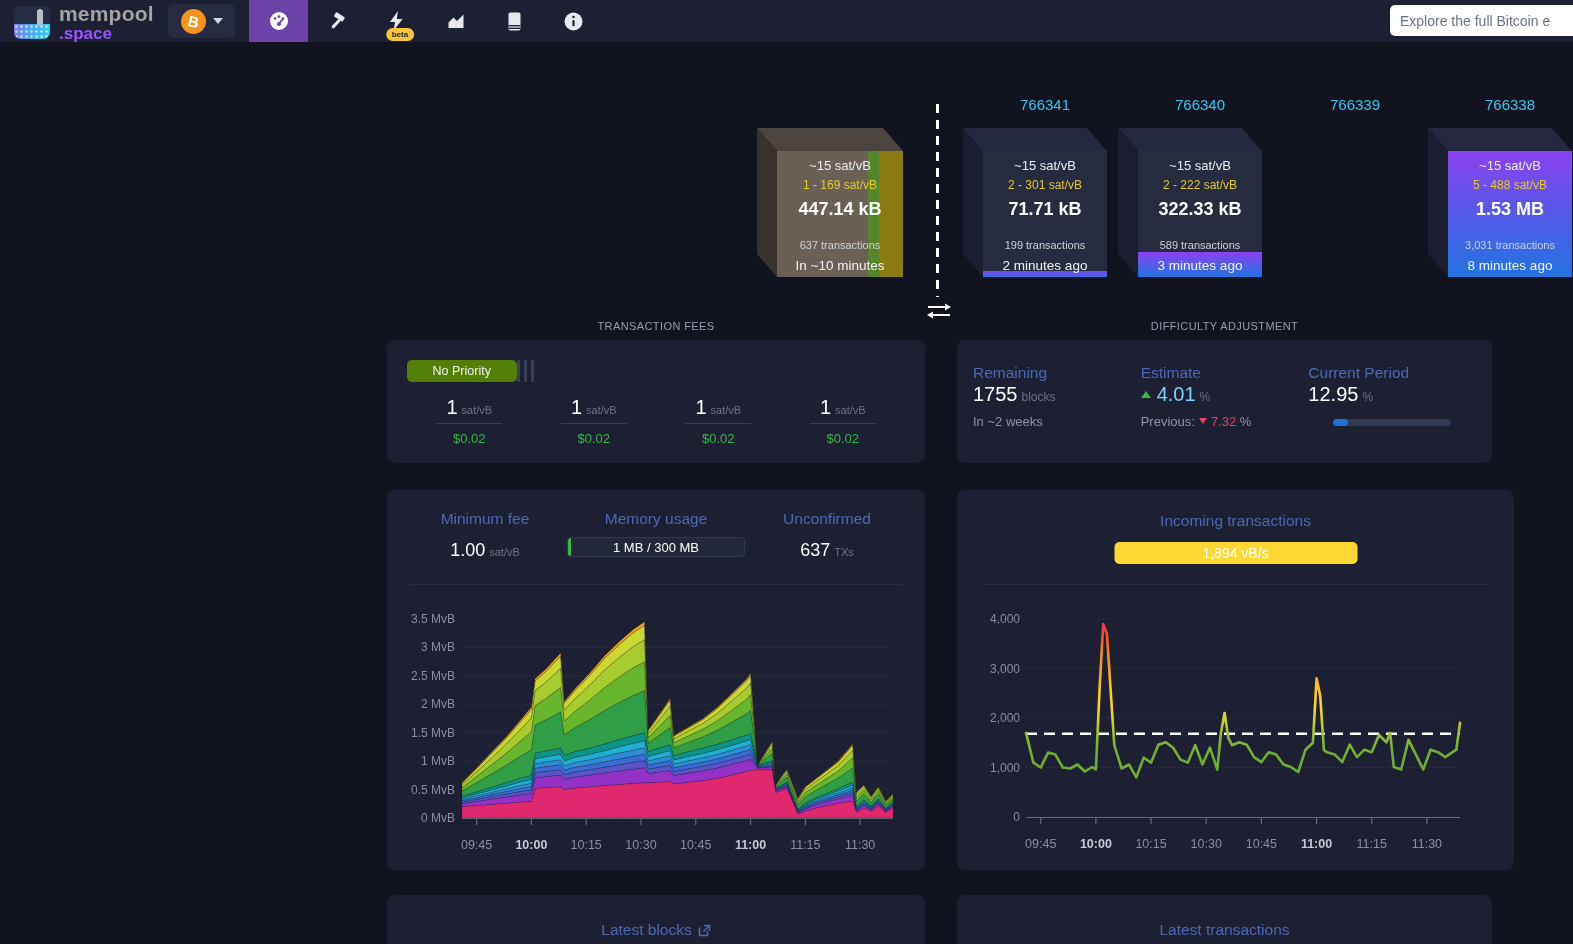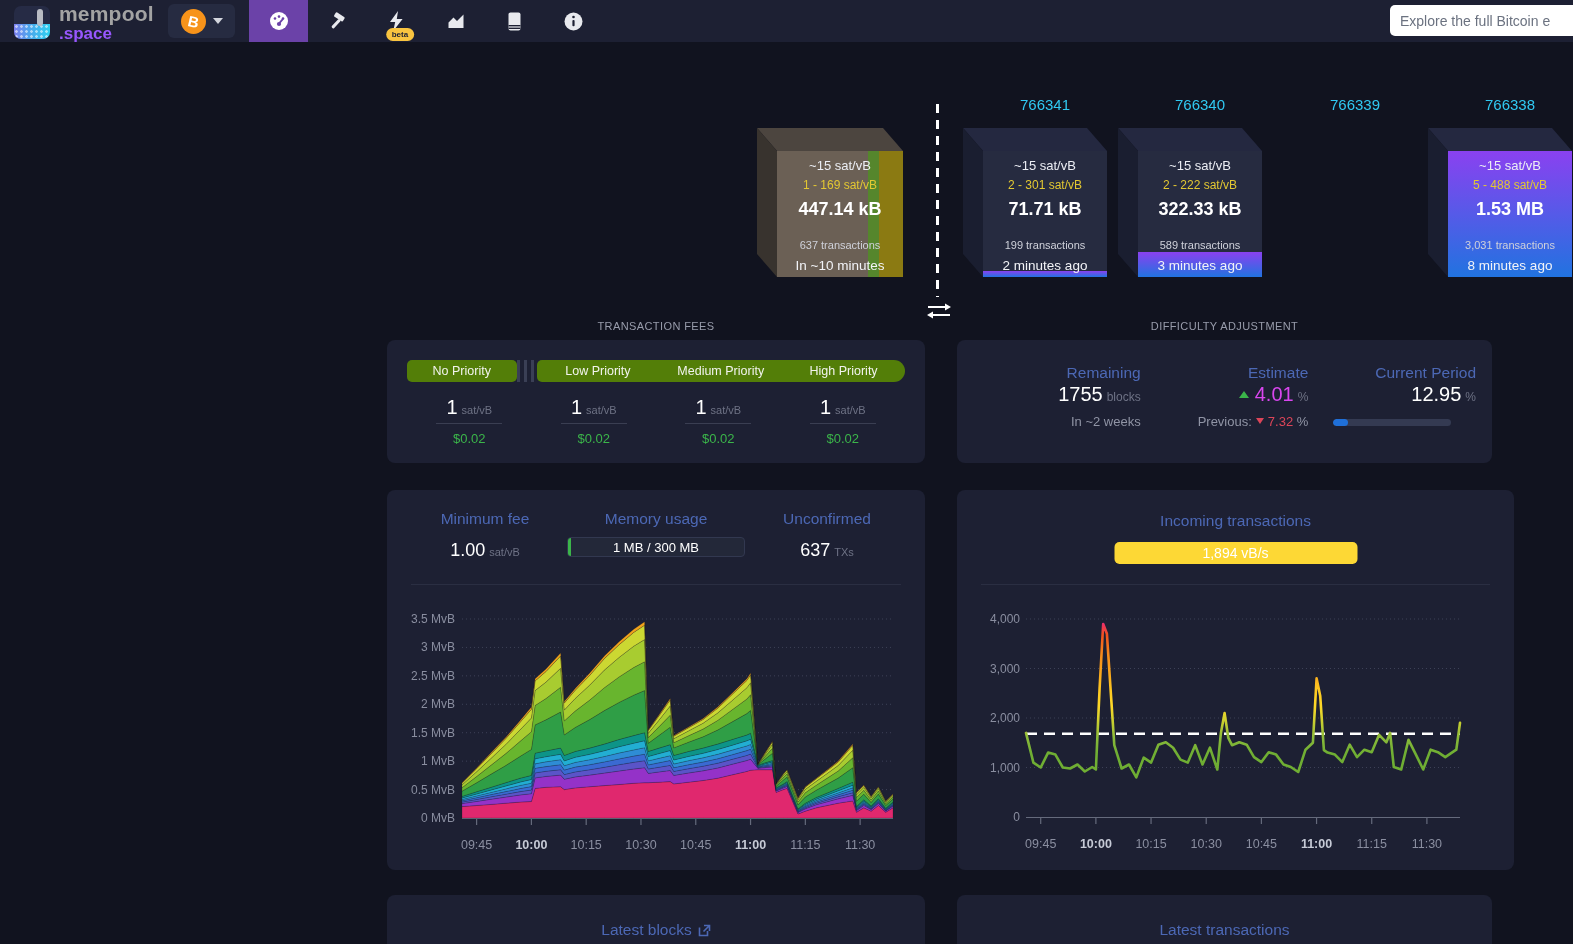--- a/index.html
+++ b/index.html
@@ -75,25 +75,25 @@
   .pill-multi .pill-seg { flex:1; display:flex; align-items:center; justify-content:center; }
   .fee-vals { position:absolute; left:20px; right:20px; top:56px; display:flex; }
   .fee-col { flex:1; display:flex; flex-direction:column; align-items:center; }
   .big-val { color:#fff; font-size:20px; }
   .unit { color:#6e7285; font-size:11px; margin-left:4px; }
   .fee-underline { width:66px; border-bottom:1px solid #3a3e52; margin-top:4px; }
   .usd { color:#3bb54a; font-size:13px; margin-top:7px; }
 
   
   .diff-cols { position:absolute; left:16px; right:16px; top:24px; display:flex; }
-  .diff-col { flex:1; text-align:right; }
+  .diff-col { flex:1; text-align:left; }
   .blue-h { color:#4c68b5; font-size:15.5px; }
   .diff-val { margin-top:1px; color:#fff; font-size:20px; }
   .diff-sub { margin-top:8px; color:#9094a5; font-size:13px; }
-  .green { color:#d946ef; }
+  .green { color:#7dd3fc; }
   .red { color:#dc4559; }
   .tri-up { display:inline-block; width:0; height:0; border-left:5px solid transparent; border-right:5px solid transparent; border-bottom:7px solid #3bb54a; margin-right:6px; vertical-align:3px; }
   .tri-down { display:inline-block; width:0; height:0; border-left:4.5px solid transparent; border-right:4.5px solid transparent; border-top:6px solid #dc4559; margin:0 4px; vertical-align:2px; }
   .progress-track { width:118px; height:7px; background:#343a52; border-radius:4px; margin:13px auto 0; overflow:hidden; }
   .progress-fill { height:100%; background:#1f6fd8; border-radius:4px; }
 
   
   .stats-cols { position:absolute; left:16px; right:16px; top:20px; display:flex; }
   .stats-col { flex:1; text-align:center; }
   .stats-val { margin-top:12px; color:#fff; font-size:18px; }
@@ -253,25 +253,20 @@
     </div>
   </div>
 
   <div class="section-label" style="left:957px;width:535px">DIFFICULTY ADJUSTMENT</div>
   <div class="section-label" style="left:387px;width:538px">TRANSACTION FEES</div>
 
   <section class="panel" style="left:387px;top:340px;width:538px;height:123px">
     <div class="pill-row">
       <div class="pill pill-single">No Priority</div>
       <div class="pill-gap"></div>
-      <div class="pill pill-multi">
-        <span class="pill-seg">Low Priority</span>
-        <span class="pill-seg">Medium Priority</span>
-        <span class="pill-seg">High Priority</span>
-      </div>
     </div>
     <div class="fee-vals">
       <div class="fee-col">
         <div><span class="big-val">1</span><span class="unit">sat/vB</span></div>
         <div class="fee-underline"></div>
         <div class="usd">$0.02</div>
       </div>
       <div class="fee-col">
         <div><span class="big-val">1</span><span class="unit">sat/vB</span></div>
         <div class="fee-underline"></div>

